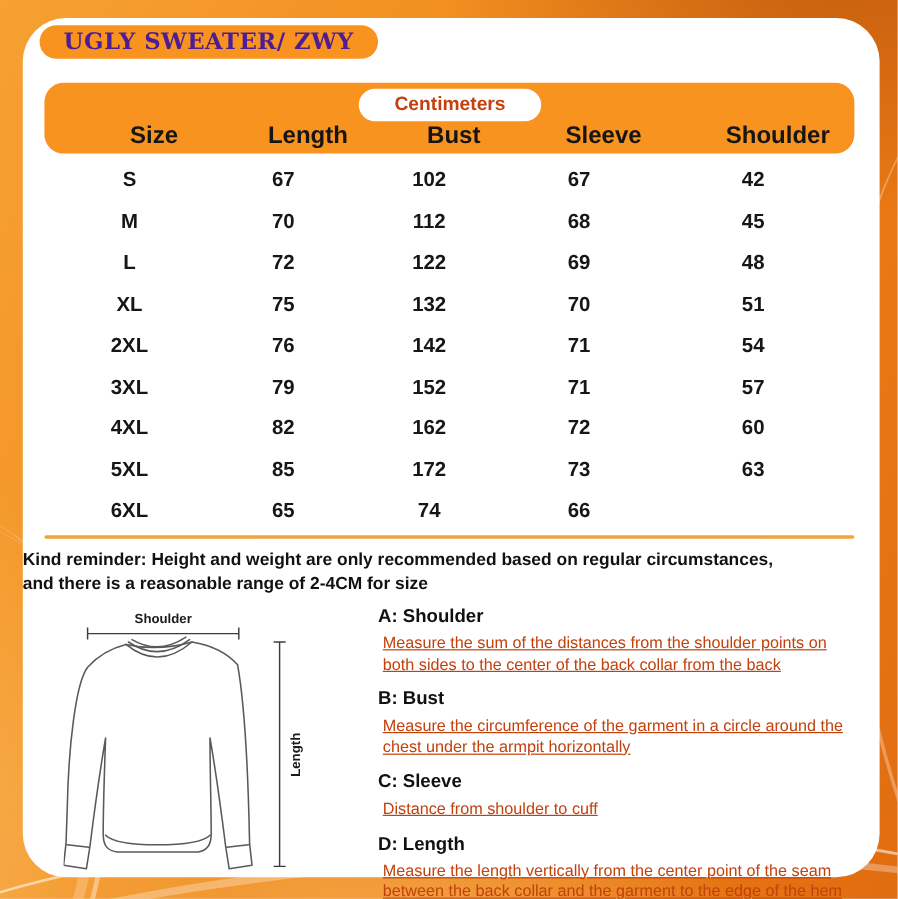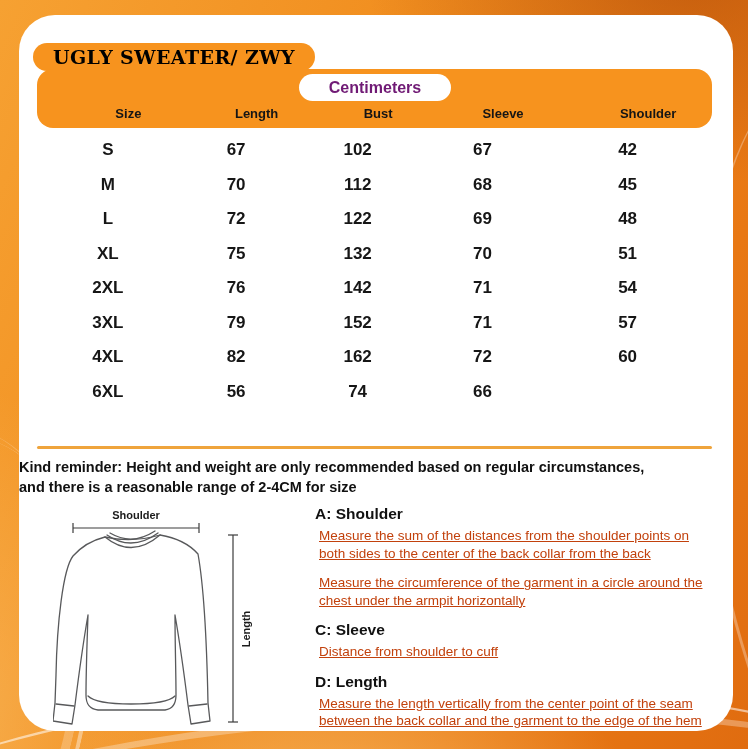--- a/index.html
+++ b/index.html
@@ -15,33 +15,33 @@
   .arc{position:absolute;border-radius:50%;pointer-events:none;}
   .arc1{left:-160px;top:688px;width:1100px;height:280px;border-top:3px solid rgba(255,255,255,.55);transform:rotate(-2deg);}
   .arc2{left:-220px;top:712px;width:1250px;height:320px;border-top:7px solid rgba(255,255,255,.30);transform:rotate(-3deg);}
   .arc3{left:-250px;top:430px;width:330px;height:560px;border-right:4px solid rgba(255,255,255,.40);transform:rotate(14deg);}
   .arc4{left:-262px;top:420px;width:330px;height:560px;border-right:9px solid rgba(255,255,255,.22);transform:rotate(14deg);}
   .arc5{left:712px;top:40px;width:420px;height:920px;border-left:3px solid rgba(255,255,255,.30);transform:rotate(-10deg);}
 
   .card{position:absolute;left:19px;top:15px;width:714px;height:716px;background:#FFFFFF;border-radius:36px;}
 
   .badge{
-    position:absolute;left:14px;top:28px;height:28px;display:inline-flex;align-items:center;
+    position:absolute;left:14px;top:6px;height:28px;display:inline-flex;align-items:center;
     padding:0 20px;background:var(--accent);border-radius:17px;
-    color:#000000;font-family:"DejaVu Serif",serif;font-weight:700;font-size:19px;letter-spacing:.4px;
+    color:#4c1d95;font-family:"DejaVu Serif",serif;font-weight:700;font-size:19px;letter-spacing:.4px;
   }
 
   .thead-bar{position:absolute;left:18px;top:54px;width:675px;height:59px;background:var(--accent);border-radius:16px;}
   .cm-pill{
     position:absolute;left:280px;top:59px;width:152px;height:27px;background:#fff;border-radius:14px;
-    display:flex;align-items:center;justify-content:center;font-weight:700;font-size:16px;color:#701a75;text-align:right;
+    display:flex;align-items:center;justify-content:center;font-weight:700;font-size:16px;color:#c2410c;text-align:right;
   }
   .grid5{display:grid;grid-template-columns:21% 17% 19% 18% 25%;}
   .cols{position:absolute;left:18px;top:86px;width:675px;height:24px;}
-  .cols .cell{display:flex;align-items:center;justify-content:center;font-weight:700;font-size:13px;color:#151515;padding-left:41px;}
+  .cols .cell{display:flex;align-items:center;justify-content:center;font-weight:700;font-size:20px;color:#151515;padding-left:41px;}
   .rows{position:absolute;left:18px;top:118px;width:675px;}
   .row{height:34.5px;}
   .row .cell{display:flex;align-items:center;justify-content:center;font-weight:700;font-size:17px;color:#161616;}
 
   .divider{position:absolute;left:18px;top:431px;width:675px;height:3px;background:var(--divider);border-radius:2px;}
 
   .reminder{position:absolute;left:0;top:442px;width:714px;text-align:left;font-weight:700;font-size:14.5px;line-height:1.38;color:#111;}
 
   .diagram{position:absolute;left:34px;top:488px;width:212px;height:238px;}
   .diagram text{font-family:"Liberation Sans",sans-serif;}
@@ -119,22 +119,29 @@
           <div class="cell">57</div>
         </div>
         <div class="row grid5">
           <div class="cell">4XL</div>
           <div class="cell">82</div>
           <div class="cell">162</div>
           <div class="cell">72</div>
           <div class="cell">60</div>
         </div>
         <div class="row grid5">
+          <div class="cell">5XL</div>
+          <div class="cell">85</div>
+          <div class="cell">172</div>
+          <div class="cell">73</div>
+          <div class="cell">63</div>
+        </div>
+        <div class="row grid5">
           <div class="cell">6XL</div>
-          <div class="cell">56</div>
+          <div class="cell">65</div>
           <div class="cell">74</div>
           <div class="cell">66</div>
         </div>
       </div>
 
     <div class="divider"></div>
 
     <div class="reminder">
       <div>Kind reminder: Height and weight are only recommended based on regular circumstances,</div>
       <div>and there is a reasonable range of 2-4CM for size</div>
@@ -181,20 +188,21 @@
       </g>
       <text transform="translate(197 126) rotate(-90)" text-anchor="middle" font-size="11" font-weight="600" fill="#1b1b1b">Length</text>
     </svg>
 
     <div class="measures" id="measures">
         <div class="m-item">
           <p class="m-title">A: Shoulder</p>
           <p class="m-desc">Measure the sum of the distances from the shoulder points on both sides to the center of the back collar from the back</p>
         </div>
         <div class="m-item">
+          <p class="m-title">B: Bust</p>
           <p class="m-desc">Measure the circumference of the garment in a circle around the chest under the armpit horizontally</p>
         </div>
         <div class="m-item">
           <p class="m-title">C: Sleeve</p>
           <p class="m-desc">Distance from shoulder to cuff</p>
         </div>
         <div class="m-item">
           <p class="m-title">D: Length</p>
           <p class="m-desc">Measure the length vertically from the center point of the seam between the back collar and the garment to the edge of the hem</p>
         </div>

